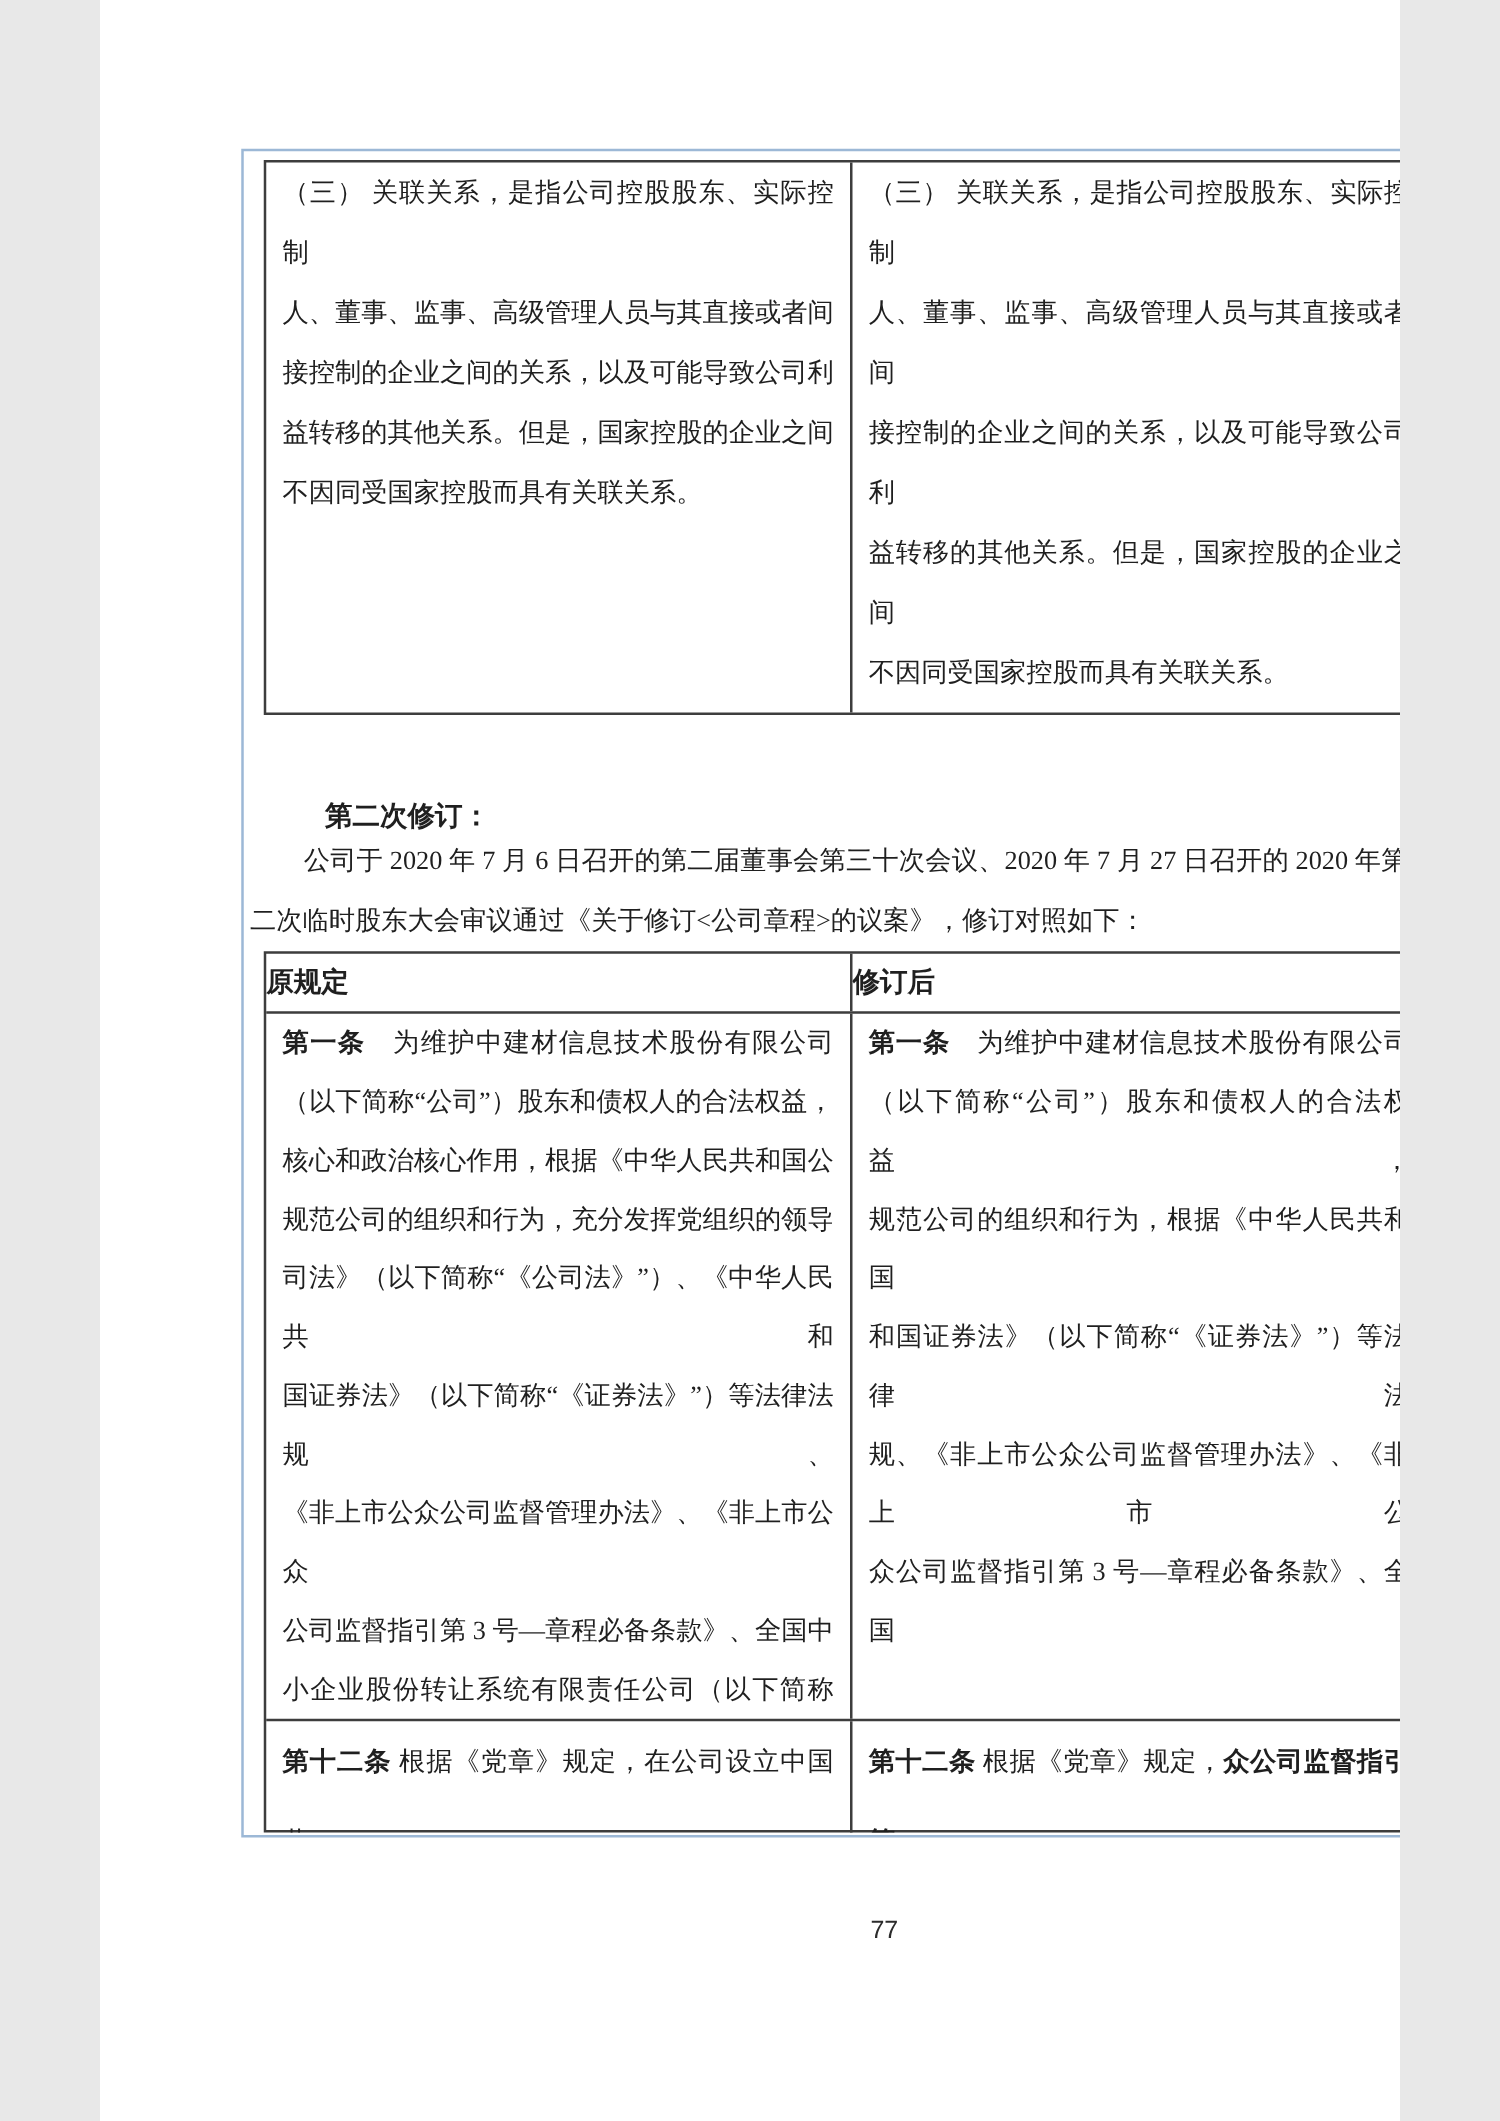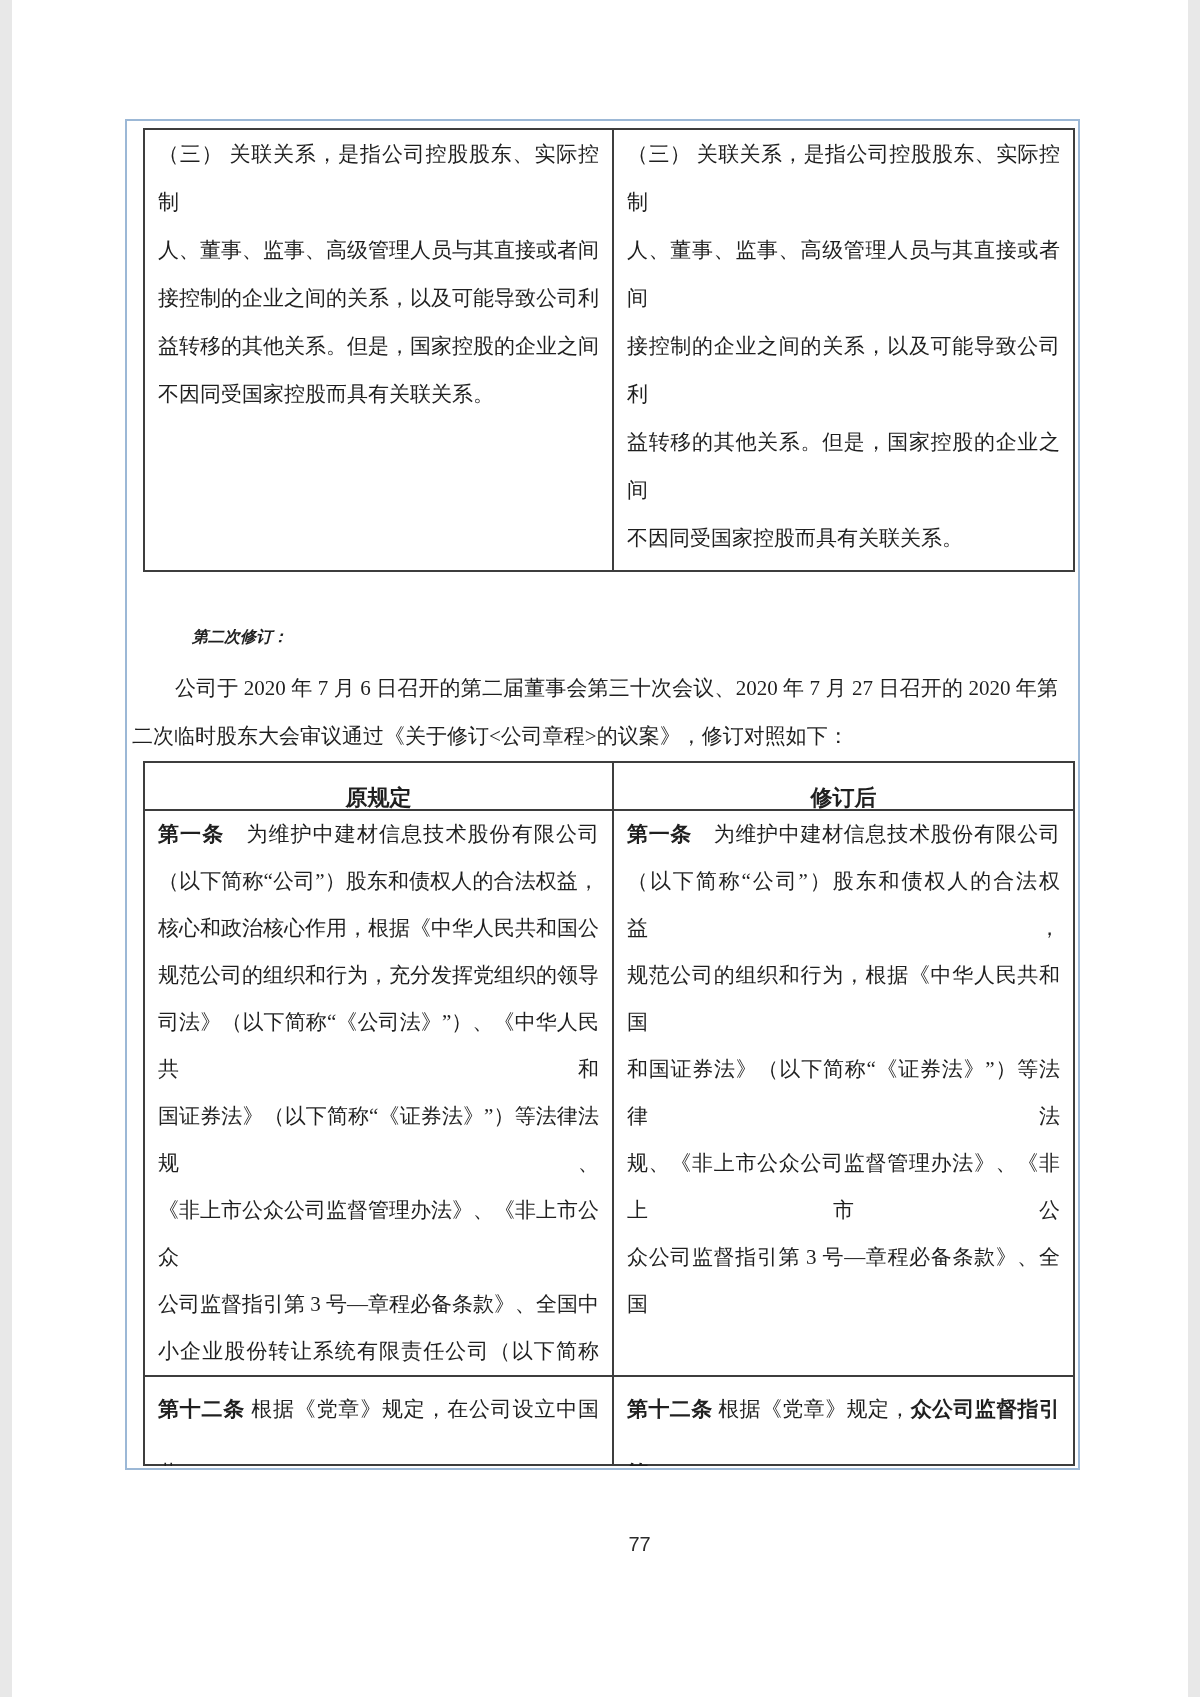--- a/index.html
+++ b/index.html
@@ -1,39 +1,39 @@
 <!DOCTYPE html>
 <html><head>
 <meta charset="utf-8">
 <style>
   html,body{margin:0;padding:0;background:#e8e8e8;}
-  .page{position:relative;width:1176px;height:1697px;background:#ffffff;margin:0 auto;
+  .page{position:relative;width:1040px;height:1697px;background:#ffffff;margin:0 auto;
         font-family:"Liberation Serif","DejaVu Serif",serif;color:#1f1f1f;overflow:hidden;}
   .frame{position:absolute;left:113px;top:119px;width:955px;height:1351px;
          border:2px solid #9cb8d6;box-sizing:border-box;}
   .tbl{position:absolute;left:131px;width:932px;border:2px solid #3d3d3d;
        box-sizing:border-box;background:#fff;font-size:21px;}
   .tbl1{top:128px;height:444px;}
   .tbl2{top:761px;height:705px;}
   .row{display:flex;border-bottom:2px solid #3d3d3d;}
   .row:last-child{border-bottom:none;}
   .cell{box-sizing:border-box;padding:0 13px;overflow:hidden;}
   .cl{width:469px;border-right:2px solid #3d3d3d;}
   .cr{flex:1;}
   .tbl1 .cell{height:440px;line-height:48px;}
-  .hrow .cell{height:46px;line-height:46px;padding:12px;text-align:center;
+  .hrow .cell{height:46px;line-height:46px;padding:0;text-align:left;
               font-weight:bold;font-size:22px;}
   .r1 .cell{height:564px;line-height:47px;}
   .r2 .cell{height:89px;line-height:64px;}
   .tl{text-align:justify;text-justify:inter-ideograph;}
   .tl.fill{text-align-last:justify;}
   .tl.ind{text-indent:43px;}
   .b{font-weight:bold;}
-  .heading{position:absolute;left:180px;top:622px;font-size:16px;font-weight:bold;
-           line-height:30px;font-style:italic;}
+  .heading{position:absolute;left:180px;top:638px;font-size:22px;font-weight:bold;
+           line-height:30px;}
   .intro{position:absolute;left:120px;top:664px;width:926px;font-size:21px;
          line-height:48px;}
   .pageno{position:absolute;left:0;top:1533px;width:1255px;text-align:center;
           font-size:20px;color:#2b2b2b;font-family:"Liberation Sans","DejaVu Sans",sans-serif;}
 </style>
 </head>
 <body>
 
 <div class="page">
 

